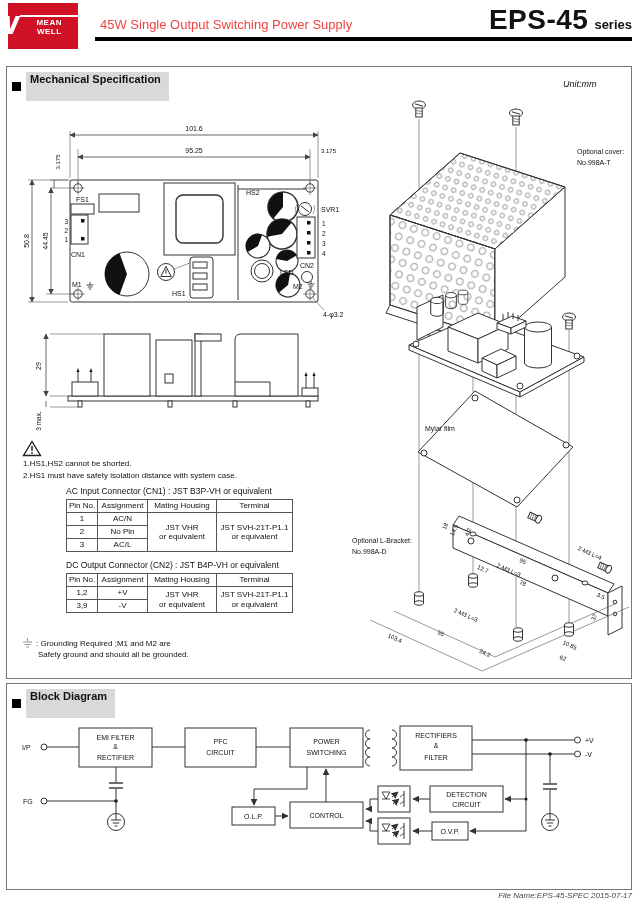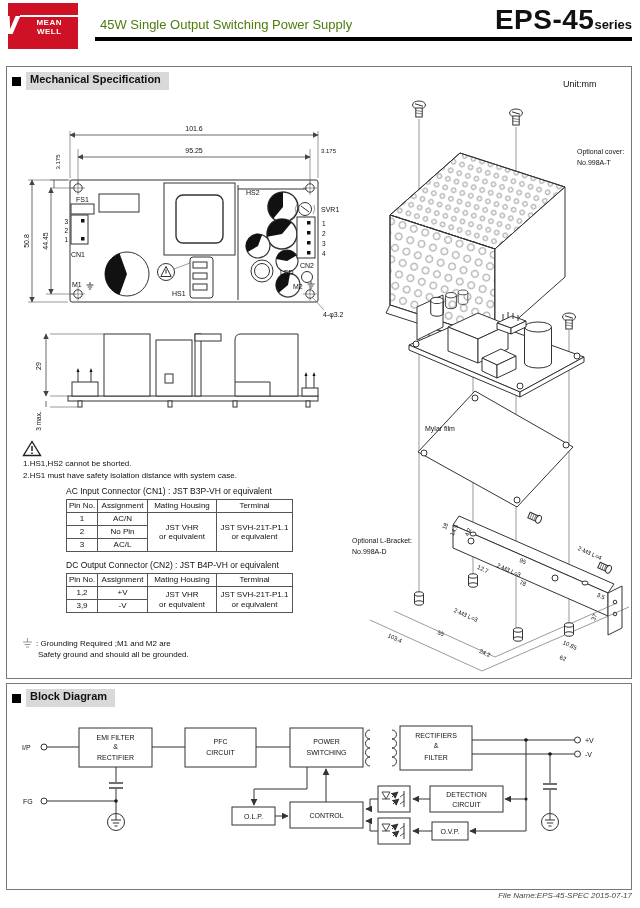--- a/index.html
+++ b/index.html
@@ -6,33 +6,33 @@
   .page{position:relative;width:640px;height:908px;background:#fff;overflow:hidden;
         font-family:"Liberation Sans",sans-serif;color:#111;}
   .abs{position:absolute;}
   
   .logo{left:8px;top:3px;width:70px;height:46px;background:#cf1126;display:flex;
         flex-direction:row;align-items:center;justify-content:flex-end;}
   .logo-mw{font-family:"DejaVu Sans",sans-serif;font-style:italic;font-weight:bold;
            color:#fff;font-size:25px;line-height:28px;letter-spacing:1px;}
   .logo-brand{width:100%;text-align:center;border-top:2px solid #fff;color:#fff;
               font-size:8px;font-weight:bold;letter-spacing:.5px;padding:1px 16px 2px;}
-  .header-title{left:100px;top:17px;font-size:13px;color:#4d7c0f;white-space:nowrap;}
+  .header-title{left:100px;top:17px;font-size:13px;color:#ef4444;white-space:nowrap;}
   .header-rule{left:95px;top:37px;width:537px;height:4px;background:#000;}
-  .series{right:8px;top:4px;display:flex;align-items:baseline;}
+  .series{right:8px;top:4px;display:flex;align-items:baseline;gap:6px;}
   .series-name{font-size:28px;font-weight:bold;letter-spacing:.5px;}
   .series-suffix{font-size:13px;font-weight:bold;}
   
   .secbox{border:1px solid #777;}
   .mech-box{left:6px;top:66px;width:624px;height:611px;}
   .block-box{left:6px;top:683px;width:624px;height:205px;}
   .section-header{display:flex;align-items:center;gap:5px;}
   .sec-bullet{width:9px;height:9px;background:#000;}
-  .sec-label{background:#d9d9d9;padding:1px 8px 5px 4px;font-size:11px;font-weight:bold;white-space:nowrap;}
-  .unit{left:563px;top:79px;font-size:9px;}
+  .sec-label{background:#d9d9d9;padding:1px 8px 16px 4px;font-size:11px;font-weight:bold;white-space:nowrap;}
+  .unit{left:563px;top:79px;font-size:9px;font-style:italic;}
   
   .ctable{position:absolute;padding-left:44px;}
   .ctable .ttl{font-size:8.5px;margin-bottom:3px;white-space:nowrap;color:#111;}
   .ctable table{border-collapse:collapse;table-layout:fixed;}
   .ctable th,.ctable td{border:1px solid #555;text-align:center;vertical-align:middle;
       font-size:8px;font-weight:normal;line-height:1.15;padding:0;height:12px;color:#111;}
   .gnd-note{font-size:8px;line-height:11px;color:#111;}
   .gnd-note .ind{margin-left:16px;}
   .footer{right:8px;top:891px;font-size:8px;font-style:italic;color:#444;white-space:nowrap;}
   

